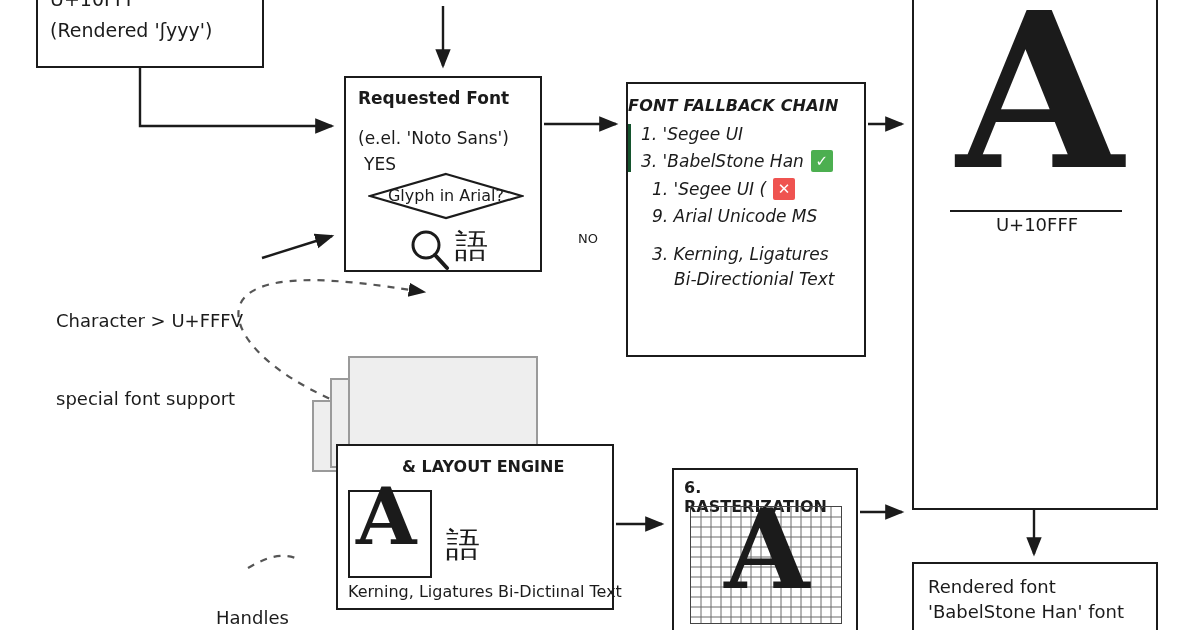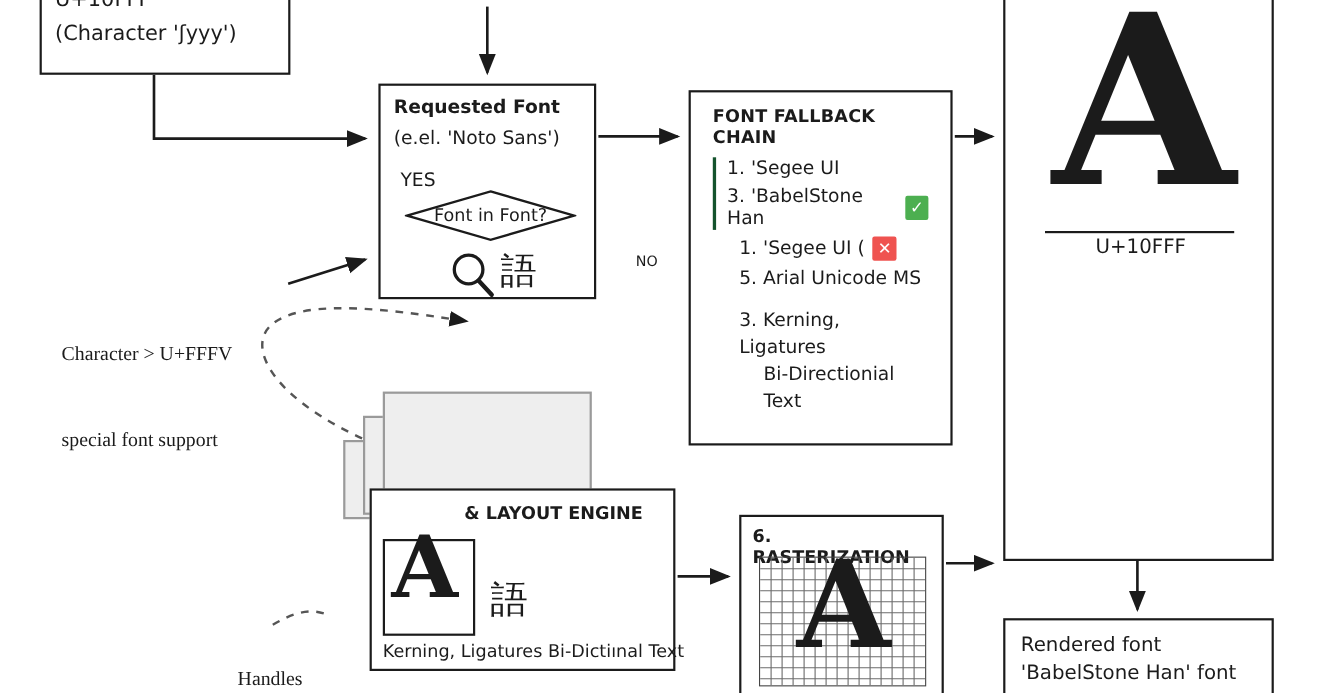--- a/index.html
+++ b/index.html
@@ -30,21 +30,20 @@
   .box {
     position: absolute;
     box-sizing: border-box;
     border: 2px solid #1b1b1b;
     background: #ffffff;
   }
   .plain-text {
     position: absolute;
     white-space: pre;
     line-height: 1.3;
-    font-family: Liberation Serif, serif;
   }
 
   
   #input-box {
     left: 36px;
     top: -22px;
     width: 228px;
     height: 90px;
     padding: 8px 12px;
   }
@@ -58,21 +57,21 @@
     width: 198px;
     height: 196px;
     padding: 10px 12px;
   }
   #requested-font-box .title {
     font-size: 17px;
     font-weight: bold;
   }
   #requested-font-box .sub {
     font-size: 17px;
-    margin-top: 8px;
+    margin-top: 20px;
   }
   .yes-label {
     position: absolute;
     left: 364px;
     top: 154px;
     font-size: 17px;
   }
   .diamond {
     position: absolute;
     left: 368px;
@@ -106,22 +105,23 @@
     left: 578px;
     top: 231px;
     font-size: 13px;
   }
 
   
   #fallback-box {
     left: 626px;
     top: 82px;
     width: 240px;
-    height: 323px;
-    padding: 12px 20px;
+    height: 275px;
+    padding: 12px 0;
+    font-style: italic;
   }
   #fallback-box .hdr {
     font-size: 16px;
     font-weight: bold;
     letter-spacing: .2px;
   }
   #fallback-box .grouped {
     margin-top: 9px;
     padding-left: 10px;
     border-left: 3px solid #14532d;
@@ -231,21 +231,21 @@
     height: 166px;
     padding: 10px 12px;
   }
   #glyph-lookup-box .t1 {
     font-size: 16px;
     font-weight: bold;
   }
   #glyph-lookup-box .t2 {
     font-size: 16px;
     font-weight: bold;
-    margin-left: 72px;
+    margin-left: 52px;
     margin-top: 1px;
   }
   #glyph-card {
     position: absolute;
     left: 10px;
     top: 44px;
     width: 84px;
     height: 88px;
     box-sizing: border-box;
     border: 2px solid #1b1b1b;
@@ -354,33 +354,33 @@
 
     <path d="M616,524 L662,524" fill="none" stroke="#1b1b1b" stroke-width="2.4" marker-end="url(#arrow)"></path>
 
     <path d="M860,512 L902,512" fill="none" stroke="#1b1b1b" stroke-width="2.4" marker-end="url(#arrow)"></path>
 
     <path d="M1034,510 L1034,554" fill="none" stroke="#1b1b1b" stroke-width="2.4" marker-end="url(#arrow)"></path>
   </svg>
 
   <div class="box" id="input-box">
     <div class="l1">U+10FFF</div>
-    <div class="l2">(Character 'ʃууу')</div>
+    <div class="l2">(Rendered 'ʃууу')</div>
   </div>
 
   <div class="box" id="requested-font-box">
     <div class="title">Requested Font</div>
     <div class="sub">(e.el. 'Noto Sans')</div>
   </div>
   <div class="yes-label">YES</div>
   <div class="diamond">
     <svg width="156" height="48" viewBox="0 0 156 48">
       <polygon points="78,2 154,24 78,46 2,24" fill="#ffffff" stroke="#1b1b1b" stroke-width="2.2"></polygon>
     </svg>
-    <div class="dlabel">Font in Font?</div>
+    <div class="dlabel">Glyph in Arial?</div>
   </div>
   <div id="magnifier">
     <svg width="46" height="44" viewBox="0 0 46 44">
       <circle cx="19" cy="17" r="13" fill="none" stroke="#1b1b1b" stroke-width="3"></circle>
       <line x1="28" y1="27" x2="40" y2="40" stroke="#1b1b1b" stroke-width="4" stroke-linecap="round"></line>
     </svg>
   </div>
   <div id="glyph-sample" style="left:455px;">語</div>
   <div class="no-label">NO</div>
 
@@ -396,21 +396,21 @@
         <span class="mark-ok">✓</span>
       </div>
     </div>
 
     <div class="group2">
       <div class="row">
         <span>1. 'Segee UI (</span>
         <span class="mark-bad">✕</span>
       </div>
       <div class="row">
-        <span>5. Arial Unicode MS</span>
+        <span>9. Arial Unicode MS</span>
       </div>
     </div>
 
     <div class="group3">
       <div>3. Kerning, Ligatures</div>
       <div style="padding-left:22px;">Bi-Directionial Text</div>
     </div>
   </div>
 
   <div class="box" id="preview-panel">

